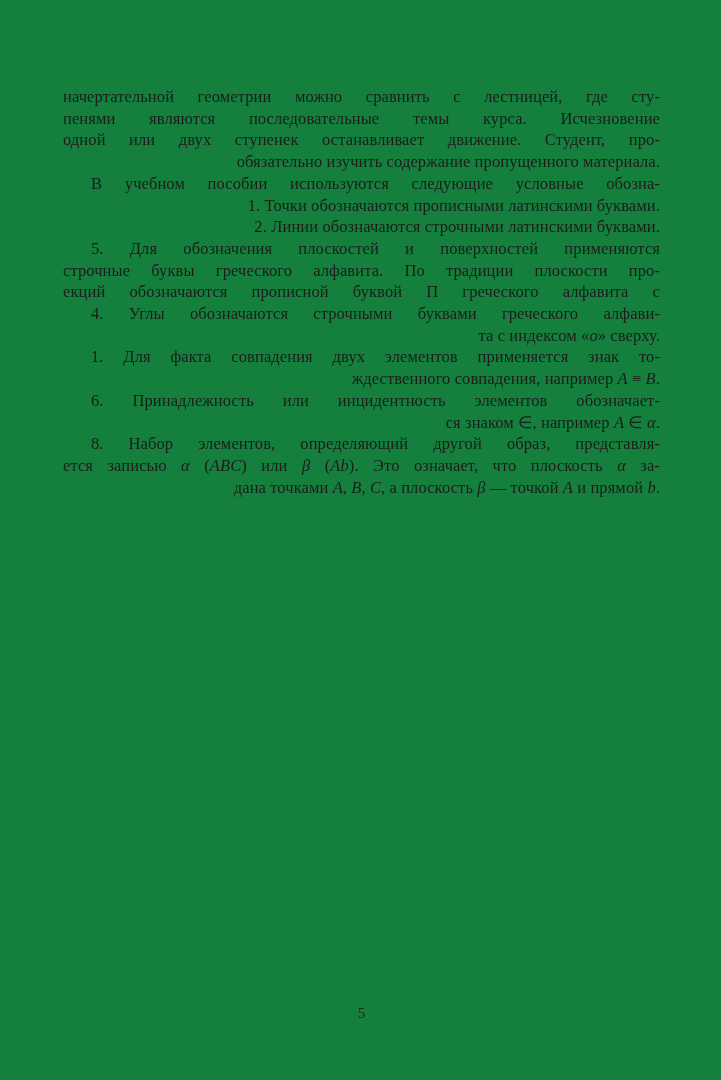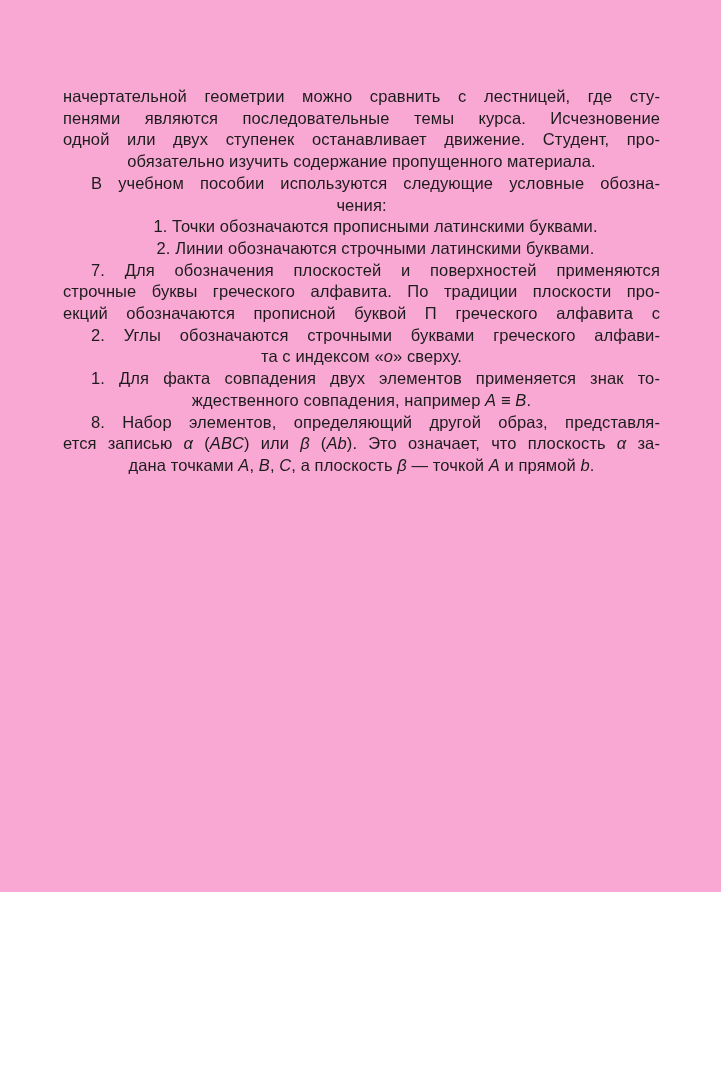--- a/index.html
+++ b/index.html
@@ -3,23 +3,23 @@
 <meta charset="utf-8">
 <style>
   html, body {
     margin: 0;
     padding: 0;
     background: #ffffff;
   }
   .page {
     position: relative;
     width: 721px;
-    height: 892px;
-    background: #f9a8d4;
-    font-family: Liberation Sans, sans-serif;
+    height: 1080px;
+    background: #15803d;
+    font-family: Liberation Serif, serif;
     color: #1c1c1c;
     overflow: hidden;
   }
   .text-block {
     position: absolute;
     left: 63px;
     top: 86px;
     width: 597px;
     font-size: 16.5px;
     line-height: 21.7px;
@@ -31,21 +31,21 @@
   }
   .line {
     white-space: normal;
   }
   .line.just {
     text-align: justify;
     text-align-last: justify;
     -moz-text-align-last: justify;
   }
   .line.last {
-    text-align: center;
+    text-align: right;
   }
   .line.indent {
     padding-left: 28px;
   }
   .folio {
     position: absolute;
     left: 63px;
     top: 1004px;
     width: 597px;
     text-align: center;
@@ -60,42 +60,43 @@
 <div class="page">
   <main class="text-block" id="text-block">
       <div class="para">
         <div class="line just">начертательной геометрии можно сравнить с лестницей, где сту-</div>
         <div class="line just">пенями являются последовательные темы курса. Исчезновение</div>
         <div class="line just">одной или двух ступенек останавливает движение. Студент, про-</div>
         <div class="line last">обязательно изучить содержание пропущенного материала.</div>
       </div>
       <div class="para">
         <div class="line just indent">В учебном пособии используются следующие условные обозна-</div>
-        <div class="line last">чения:</div>
       </div>
       <div class="para">
         <div class="line last indent">1. Точки обозначаются прописными латинскими буквами.</div>
       </div>
       <div class="para">
         <div class="line last indent">2. Линии обозначаются строчными латинскими буквами.</div>
       </div>
       <div class="para">
-        <div class="line just indent">7. Для обозначения плоскостей и поверхностей применяются</div>
+        <div class="line just indent">5. Для обозначения плоскостей и поверхностей применяются</div>
         <div class="line just">строчные буквы греческого алфавита. По традиции плоскости про-</div>
         <div class="line just">екций обозначаются прописной буквой П греческого алфавита с</div>
       </div>
       <div class="para">
-        <div class="line just indent">2. Углы обозначаются строчными буквами греческого алфави-</div>
+        <div class="line just indent">4. Углы обозначаются строчными буквами греческого алфави-</div>
         <div class="line last">та с индексом «<i>о</i>» сверху.</div>
       </div>
       <div class="para">
         <div class="line just indent">1. Для факта совпадения двух элементов применяется знак то-</div>
         <div class="line last">ждественного совпадения, например <i>A</i> ≡ <i>B</i>.</div>
       </div>
       <div class="para">
+        <div class="line just indent">6. Принадлежность или инцидентность элементов обозначает-</div>
+        <div class="line last">ся знаком ∈, например <i>A</i> ∈ <i>α</i>.</div>
       </div>
       <div class="para">
         <div class="line just indent">8. Набор элементов, определяющий другой образ, представля-</div>
         <div class="line just">ется записью <i>α</i> (<i>ABC</i>) или <i>β</i> (<i>Ab</i>). Это означает, что плоскость <i>α</i> за-</div>
         <div class="line last">дана точками <i>A</i>, <i>B</i>, <i>C</i>, а плоскость <i>β</i> — точкой <i>A</i> и прямой <i>b</i>.</div>
       </div>
     </main>
   <footer class="folio">5</footer>
 </div>
 

